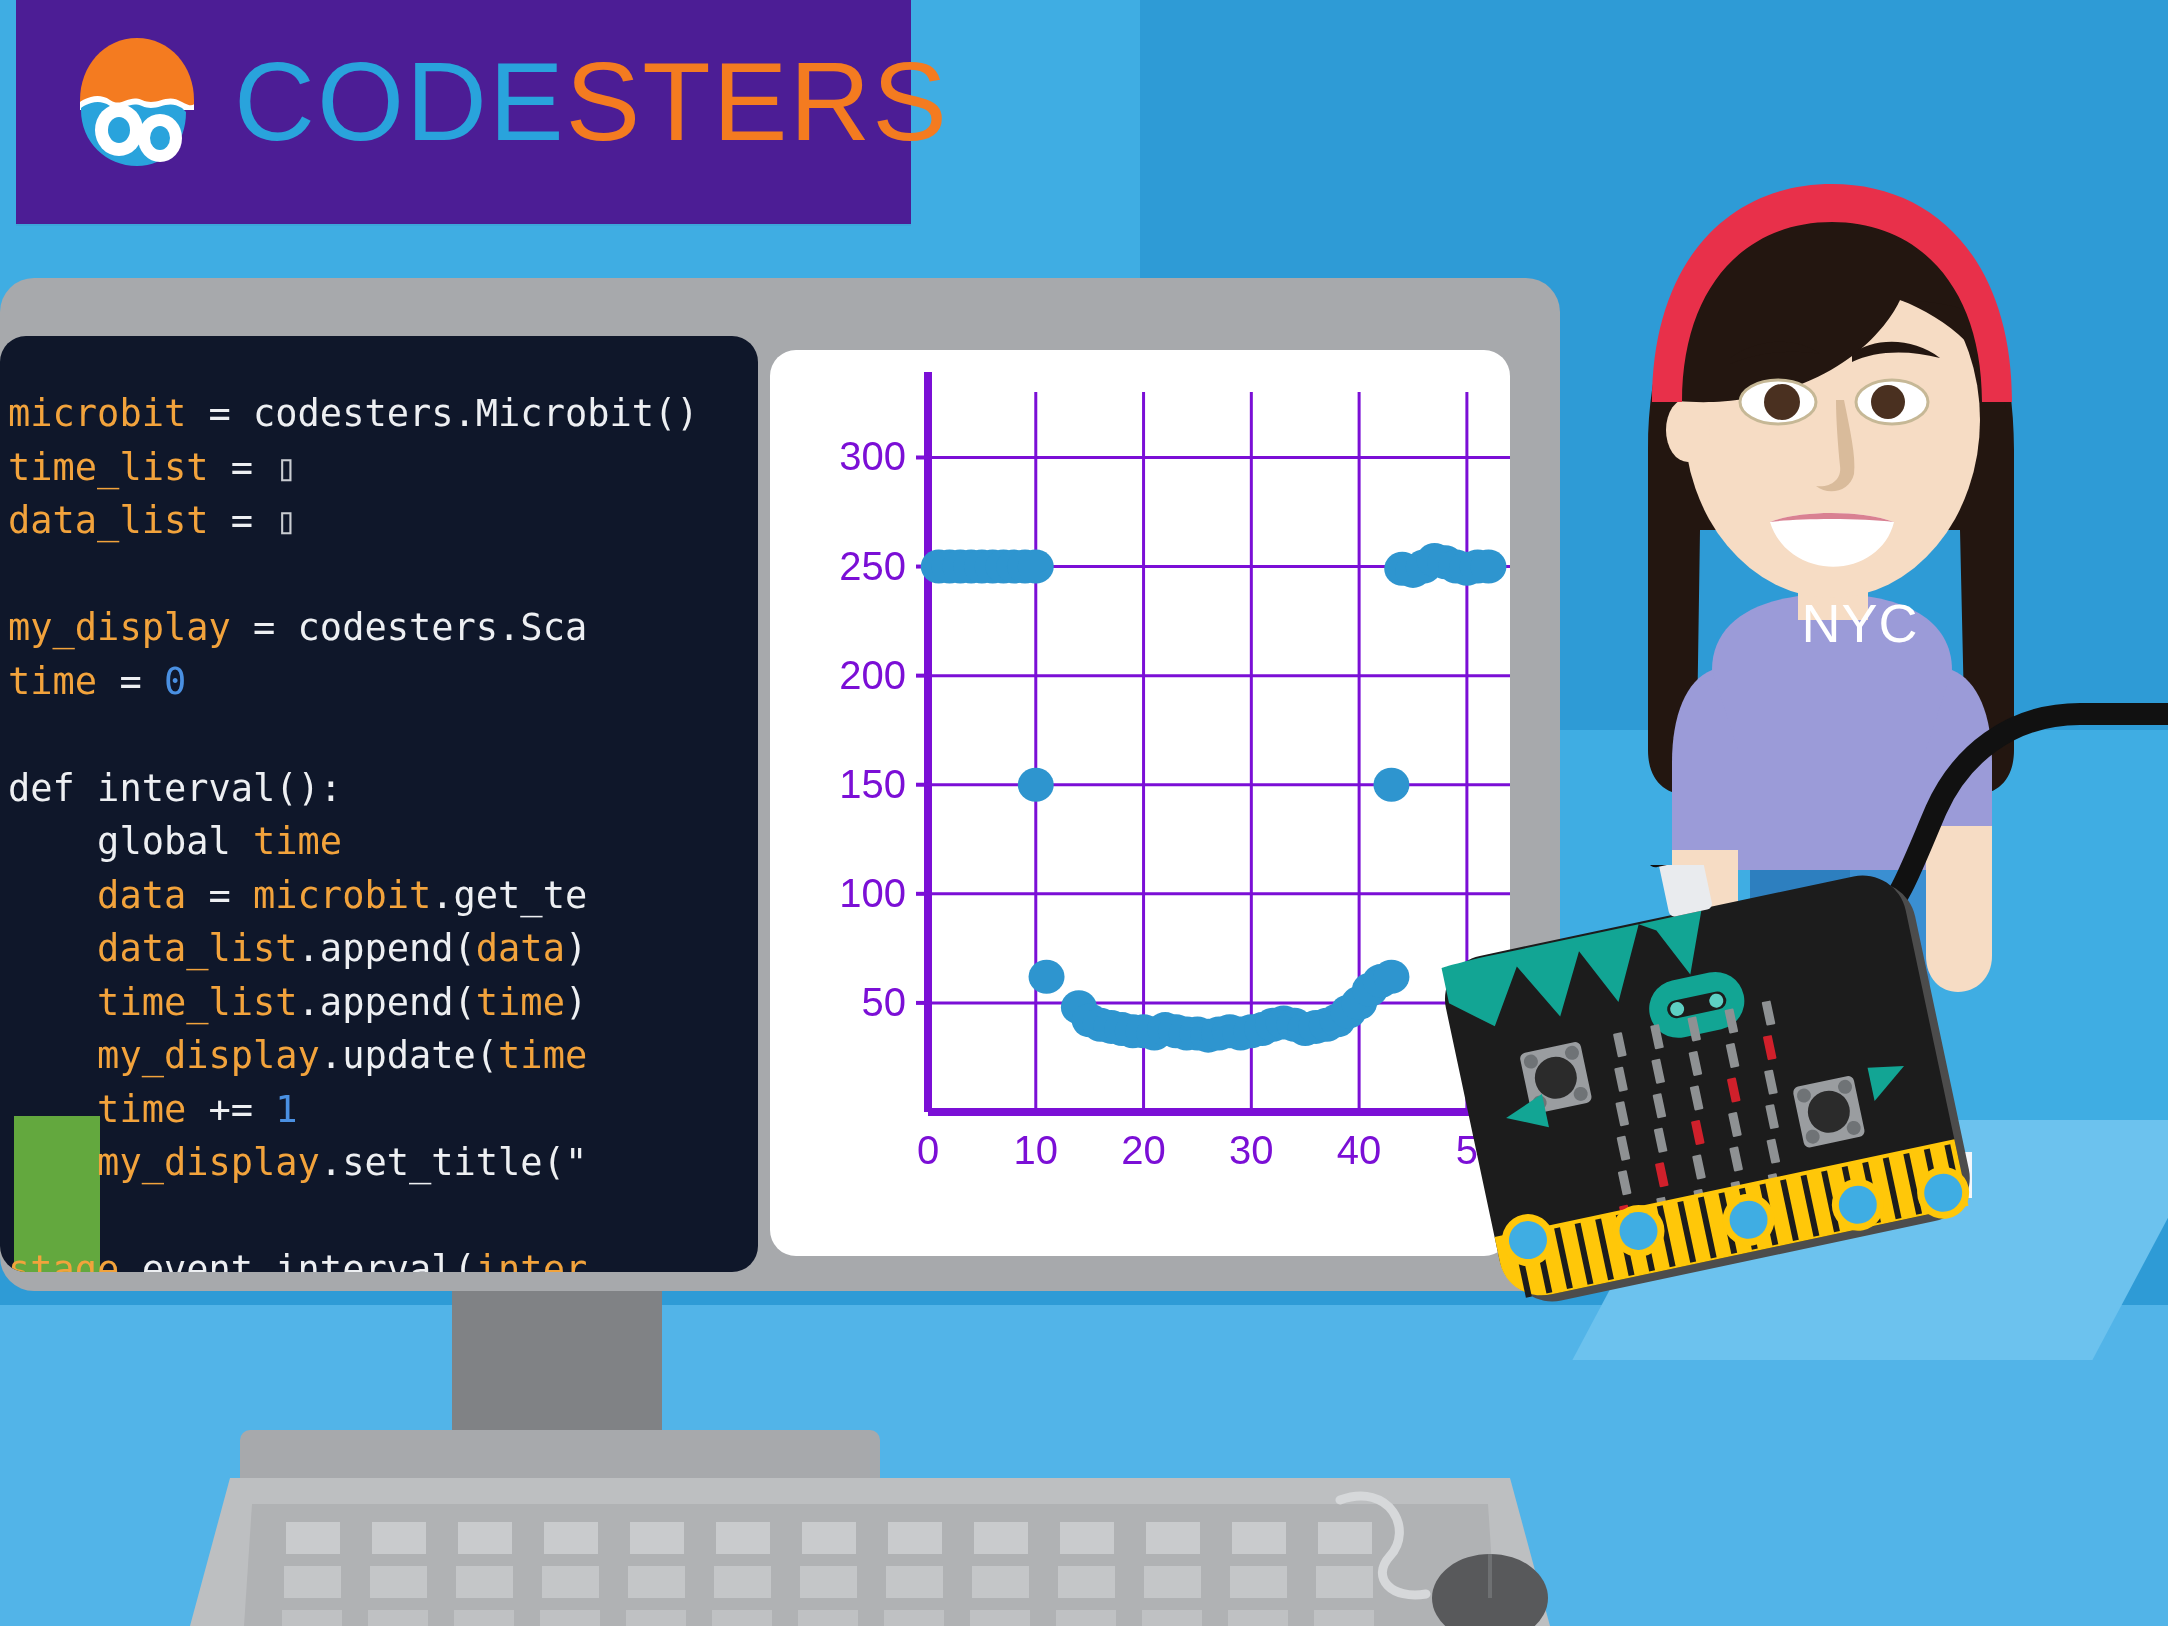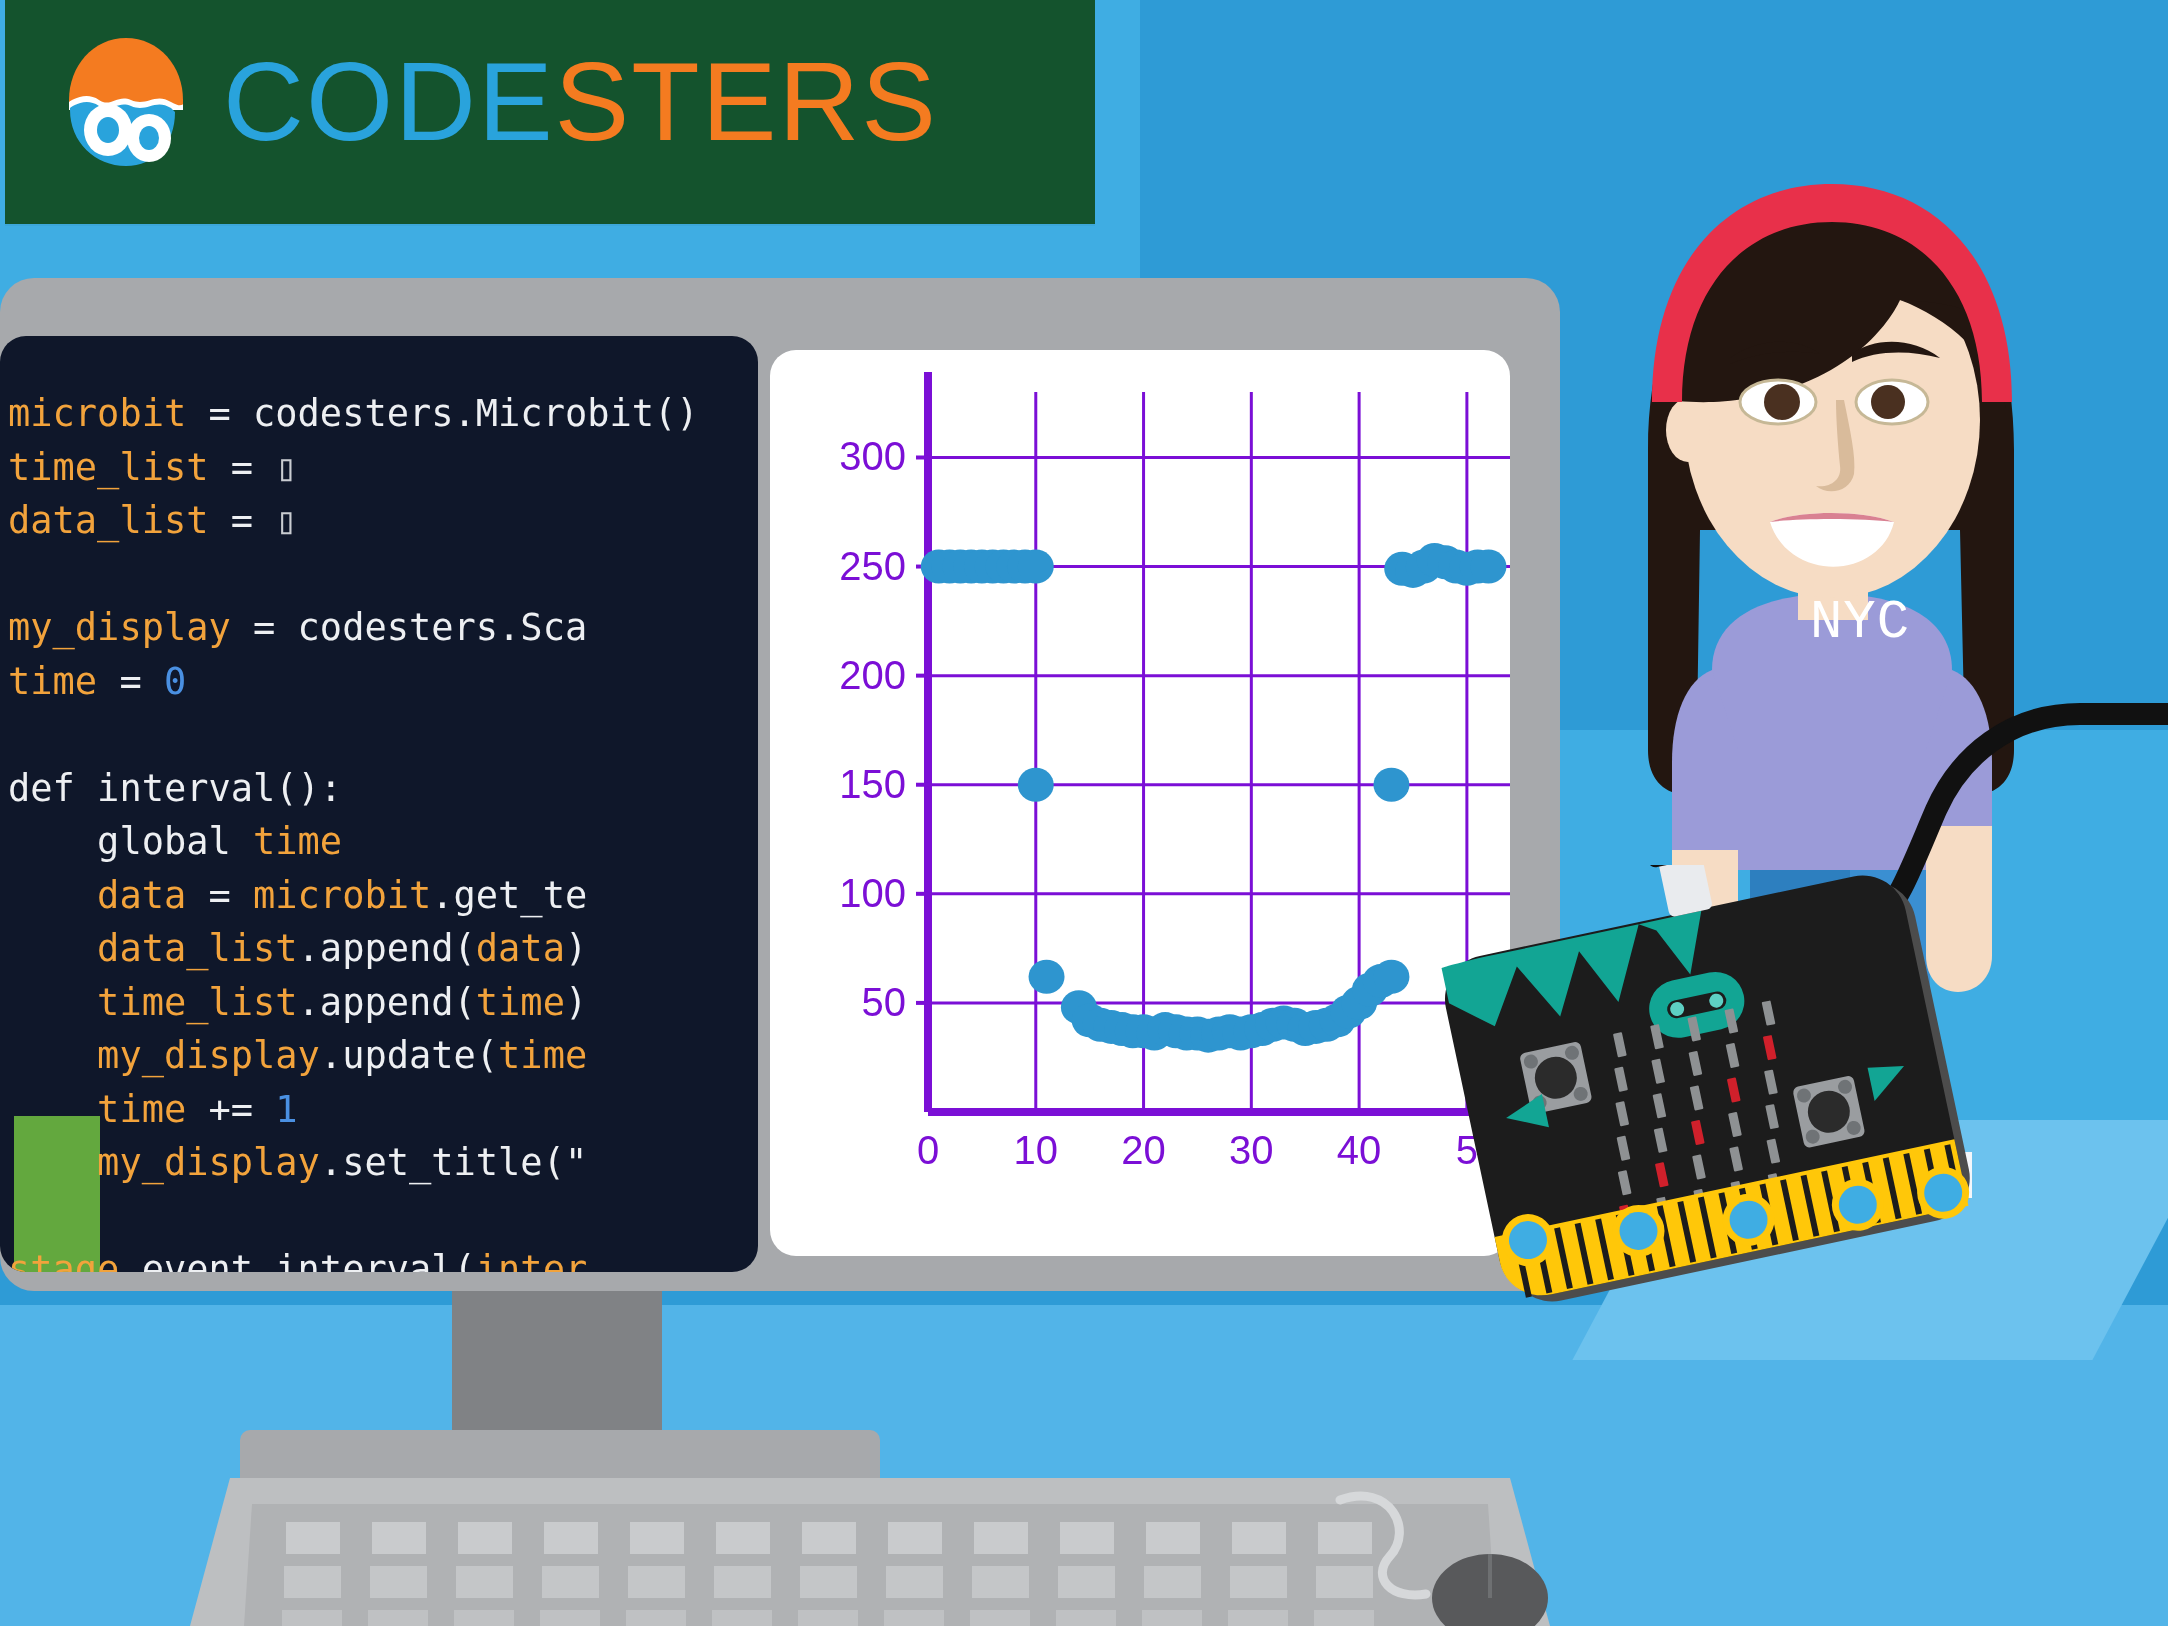--- a/index.html
+++ b/index.html
@@ -12,21 +12,21 @@
 
   
   .bg-base{position:absolute;left:0;top:0;width:2168px;height:1626px;background:#3FADE3;}
   .bg-darkband{position:absolute;left:1140px;top:0;width:1028px;height:730px;background:#2E9BD6;}
   .bg-desk{position:absolute;left:0;top:1175px;width:2168px;height:451px;background:#52B4E8;}
   .bg-deskshadow{position:absolute;left:0;top:1175px;width:2168px;height:130px;background:#2E9BD6;}
   .bg-floor-wedge{position:absolute;left:1700px;top:1120px;width:520px;height:240px;
       background:#6CC2EE;transform:skewX(-28deg);transform-origin:top left;}
 
   
-  .logo-card{position:absolute;left:5px;top:0;width:1090px;height:224px;background:#14532d;
+  .logo-card{position:absolute;left:16px;top:0;width:895px;height:224px;background:#4c1d95;
       box-shadow:0 2px 0 rgba(0,0,0,.04);}
   .logo-row{position:absolute;left:46px;top:32px;display:flex;align-items:center;gap:22px;}
   .logo-mark{width:150px;height:140px;position:relative;}
   .logo-text{font-size:112px;letter-spacing:2px;line-height:1;font-weight:400;}
   .logo-text .c-blue{color:#29A3DC;}
   .logo-text .c-orange{color:#F47B20;}
 
   
   .monitor-body{position:absolute;left:0px;top:278px;width:1560px;height:1013px;
       background:#A7A9AC;border-radius:34px;}
@@ -48,21 +48,21 @@
   
   .output{position:absolute;left:770px;top:350px;width:740px;height:906px;
       background:#FFFFFF;border-radius:26px;overflow:hidden;}
   .chart-wrap{position:absolute;left:0;top:0;width:740px;height:906px;}
   .chart-svg{position:absolute;left:0;top:0;}
 
   
   .char{position:absolute;left:1600px;top:150px;width:520px;height:1140px;}
   .char svg{position:absolute;left:0;top:0;}
   .shirt-label{position:absolute;left:160px;top:442px;width:200px;text-align:center;
-      color:#fff;font-size:54px;font-family:Liberation Mono, monospace;letter-spacing:1px;}
+      color:#fff;font-size:54px;font-family:Liberation Sans, sans-serif;letter-spacing:1px;}
 
   
   .microbit{position:absolute;left:1440px;top:865px;width:540px;height:460px;}
   .microbit svg{position:absolute;left:0;top:0;}
 
   
   .kbd{position:absolute;left:190px;top:1478px;width:1360px;height:148px;}
   .mouse{position:absolute;left:1330px;top:1490px;width:240px;height:136px;}
 </style>
 </head>

